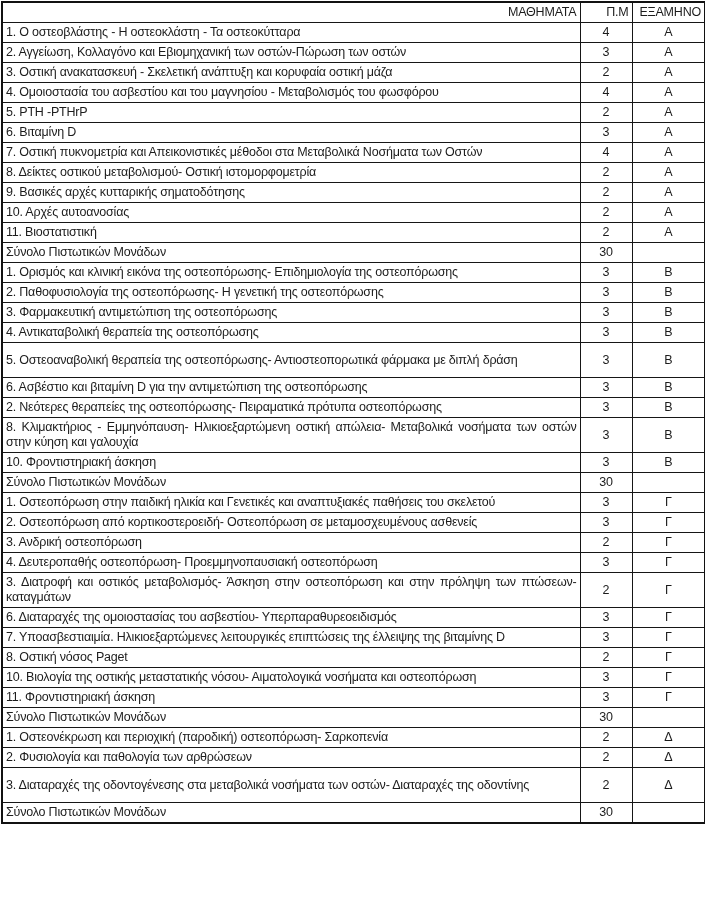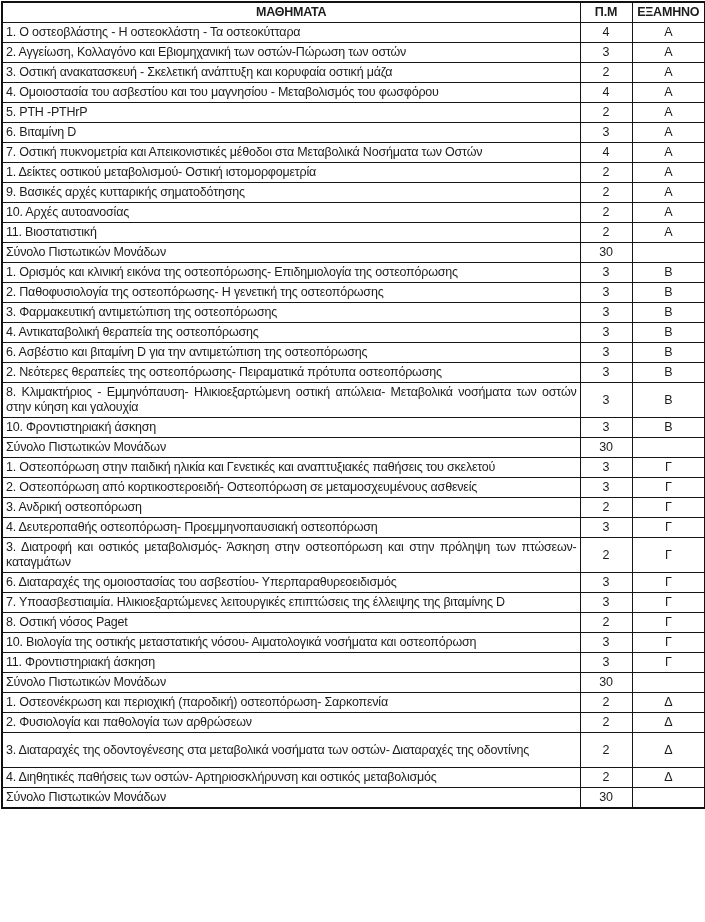--- a/index.html
+++ b/index.html
@@ -26,22 +26,22 @@
     font-family: "Liberation Sans", sans-serif;
     font-size: 12.5px;
     line-height: 15px;
     letter-spacing: -0.2px;
     color: #1c1c1c;
     padding: 1px 3px;
     overflow: hidden;
     vertical-align: middle;
   }
   table.courses th {
-    font-weight: bold;
-    text-align: center;
+    font-weight: normal;
+    text-align: right;
     height: 17px;
   }
   td.course {
     text-align: justify;
     height: 17px;
   }
   td.num, td.sem {
     text-align: center;
     height: 17px;
   }
@@ -99,21 +99,21 @@
           <td class="course">6. Βιταμίνη D</td>
           <td class="num">3</td>
           <td class="sem">Α</td>
         </tr>
         <tr>
           <td class="course">7. Οστική πυκνομετρία και Απεικονιστικές μέθοδοι στα Μεταβολικά Νοσήματα των Οστών</td>
           <td class="num">4</td>
           <td class="sem">Α</td>
         </tr>
         <tr>
-          <td class="course">1. Δείκτες οστικού μεταβολισμού- Οστική ιστομορφομετρία</td>
+          <td class="course">8. Δείκτες οστικού μεταβολισμού- Οστική ιστομορφομετρία</td>
           <td class="num">2</td>
           <td class="sem">Α</td>
         </tr>
         <tr>
           <td class="course">9. Βασικές αρχές κυτταρικής σηματοδότησης</td>
           <td class="num">2</td>
           <td class="sem">Α</td>
         </tr>
         <tr>
           <td class="course">10. Αρχές αυτοανοσίας</td>
@@ -143,20 +143,25 @@
         <tr>
           <td class="course">3. Φαρμακευτική αντιμετώπιση της οστεοπόρωσης</td>
           <td class="num">3</td>
           <td class="sem">Β</td>
         </tr>
         <tr>
           <td class="course">4. Αντικαταβολική θεραπεία της οστεοπόρωσης</td>
           <td class="num">3</td>
           <td class="sem">Β</td>
         </tr>
+        <tr class="h2">
+          <td class="course">5. Οστεοαναβολική θεραπεία της οστεοπόρωσης- Αντιοστεοπορωτικά φάρμακα με διπλή δράση</td>
+          <td class="num">3</td>
+          <td class="sem">Β</td>
+        </tr>
         <tr>
           <td class="course">6. Ασβέστιο και βιταμίνη D για την αντιμετώπιση της οστεοπόρωσης</td>
           <td class="num">3</td>
           <td class="sem">Β</td>
         </tr>
         <tr>
           <td class="course">2. Νεότερες θεραπείες της οστεοπόρωσης- Πειραματικά πρότυπα οστεοπόρωσης</td>
           <td class="num">3</td>
           <td class="sem">Β</td>
         </tr>
@@ -235,25 +240,20 @@
           <td class="num">2</td>
           <td class="sem">Δ</td>
         </tr>
         <tr>
           <td class="course">2. Φυσιολογία και παθολογία των αρθρώσεων</td>
           <td class="num">2</td>
           <td class="sem">Δ</td>
         </tr>
         <tr class="h2">
           <td class="course">3. Διαταραχές της οδοντογένεσης στα μεταβολικά νοσήματα των οστών- Διαταραχές της οδοντίνης</td>
-          <td class="num">2</td>
-          <td class="sem">Δ</td>
-        </tr>
-        <tr>
-          <td class="course">4. Διηθητικές παθήσεις των οστών- Αρτηριοσκλήρυνση και οστικός μεταβολισμός</td>
           <td class="num">2</td>
           <td class="sem">Δ</td>
         </tr>
         <tr>
           <td class="course">Σύνολο Πιστωτικών Μονάδων</td>
           <td class="num">30</td>
           <td class="sem"></td>
         </tr>
       </tbody>
   </table>

